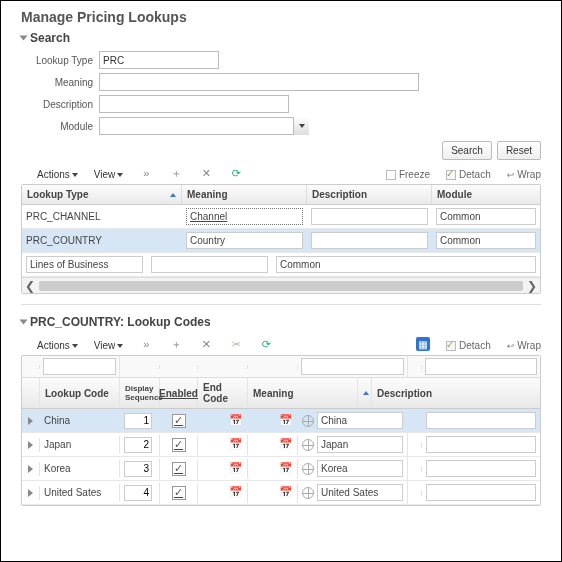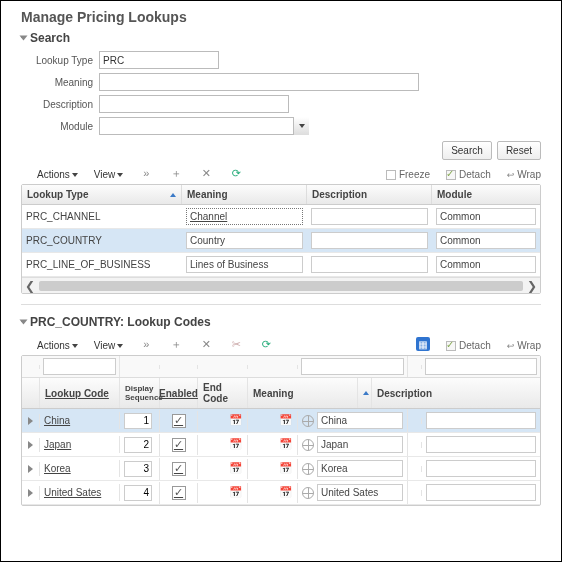--- a/index.html
+++ b/index.html
@@ -46,21 +46,21 @@
 .num-input{width:28px;text-align:right;border:1px solid #ccc;height:16px;font-size:10px;padding:1px 2px;}
 .checkbox{width:14px;height:14px;border:1px solid #999;background:#fff;display:inline-flex;align-items:center;justify-content:center;}
 .checkbox.on:after{content:"✓";font-size:11px;color:#555;}
 .date-btn{width:14px;height:14px;color:#bca;display:inline-flex;align-items:center;justify-content:center;font-size:11px;cursor:pointer;margin-left:auto;}
 .meaning-wrap{display:flex;align-items:center;gap:3px;width:100%;}
 .globe-ico{width:12px;height:12px;border:1px solid #aaa;border-radius:50%;position:relative;flex:none;}
 .globe-ico:after{content:"";position:absolute;top:0;bottom:0;left:50%;width:1px;background:#aaa;}
 .globe-ico:before{content:"";position:absolute;left:0;right:0;top:50%;height:1px;background:#aaa;}
 .blue-sq{width:14px;height:14px;background:#2f74d0;color:#fff;display:inline-flex;align-items:center;justify-content:center;font-size:10px;border-radius:2px;}
 .w-lt{width:160px;} .w-mn{width:125px;} .w-ds{width:125px;} .w-md{flex:1;}
-.cw-exp{width:18px;justify-content:center;} .cw-lc{width:80px;text-decoration:underline;} .cw-seq{width:40px;} .cw-en{width:38px;justify-content:center;text-decoration:underline;} .cw-sd{width:50px;} .cw-ed{width:50px;} .cw-mn{width:110px;} .cw-srt{width:14px;} .cw-ds{flex:1;}
+.cw-exp{width:18px;justify-content:center;} .cw-lc{width:80px;} .cw-seq{width:40px;} .cw-en{width:38px;justify-content:center;text-decoration:underline;} .cw-sd{width:50px;} .cw-ed{width:50px;} .cw-mn{width:110px;} .cw-srt{width:14px;} .cw-ds{flex:1;}
 .filter-row .gc{padding:2px 3px;}
 </style>
 </head>
 <body>
 
 <div class="page">
 
   <div class="header-row">
     <div class="page-title">Manage Pricing Lookups</div>
   </div>
@@ -155,21 +155,20 @@
             <input class="cell-input" value="Country" style="">
           </div>
           <div class="gc w-ds">
             <input class="cell-input" value="" style="">
           </div>
           <div class="gc w-md">
             <input class="cell-input" value="Common" style="">
           </div>
         </div>
         <div class="grid-row">
-          <div class="gc w-lt">PRC_LINE_OF_BUSINESS</div>
           <div class="gc w-mn">
             <input class="cell-input" value="Lines of Business" style="">
           </div>
           <div class="gc w-ds">
             <input class="cell-input" value="" style="">
           </div>
           <div class="gc w-md">
             <input class="cell-input" value="Common" style="">
           </div>
         </div>

